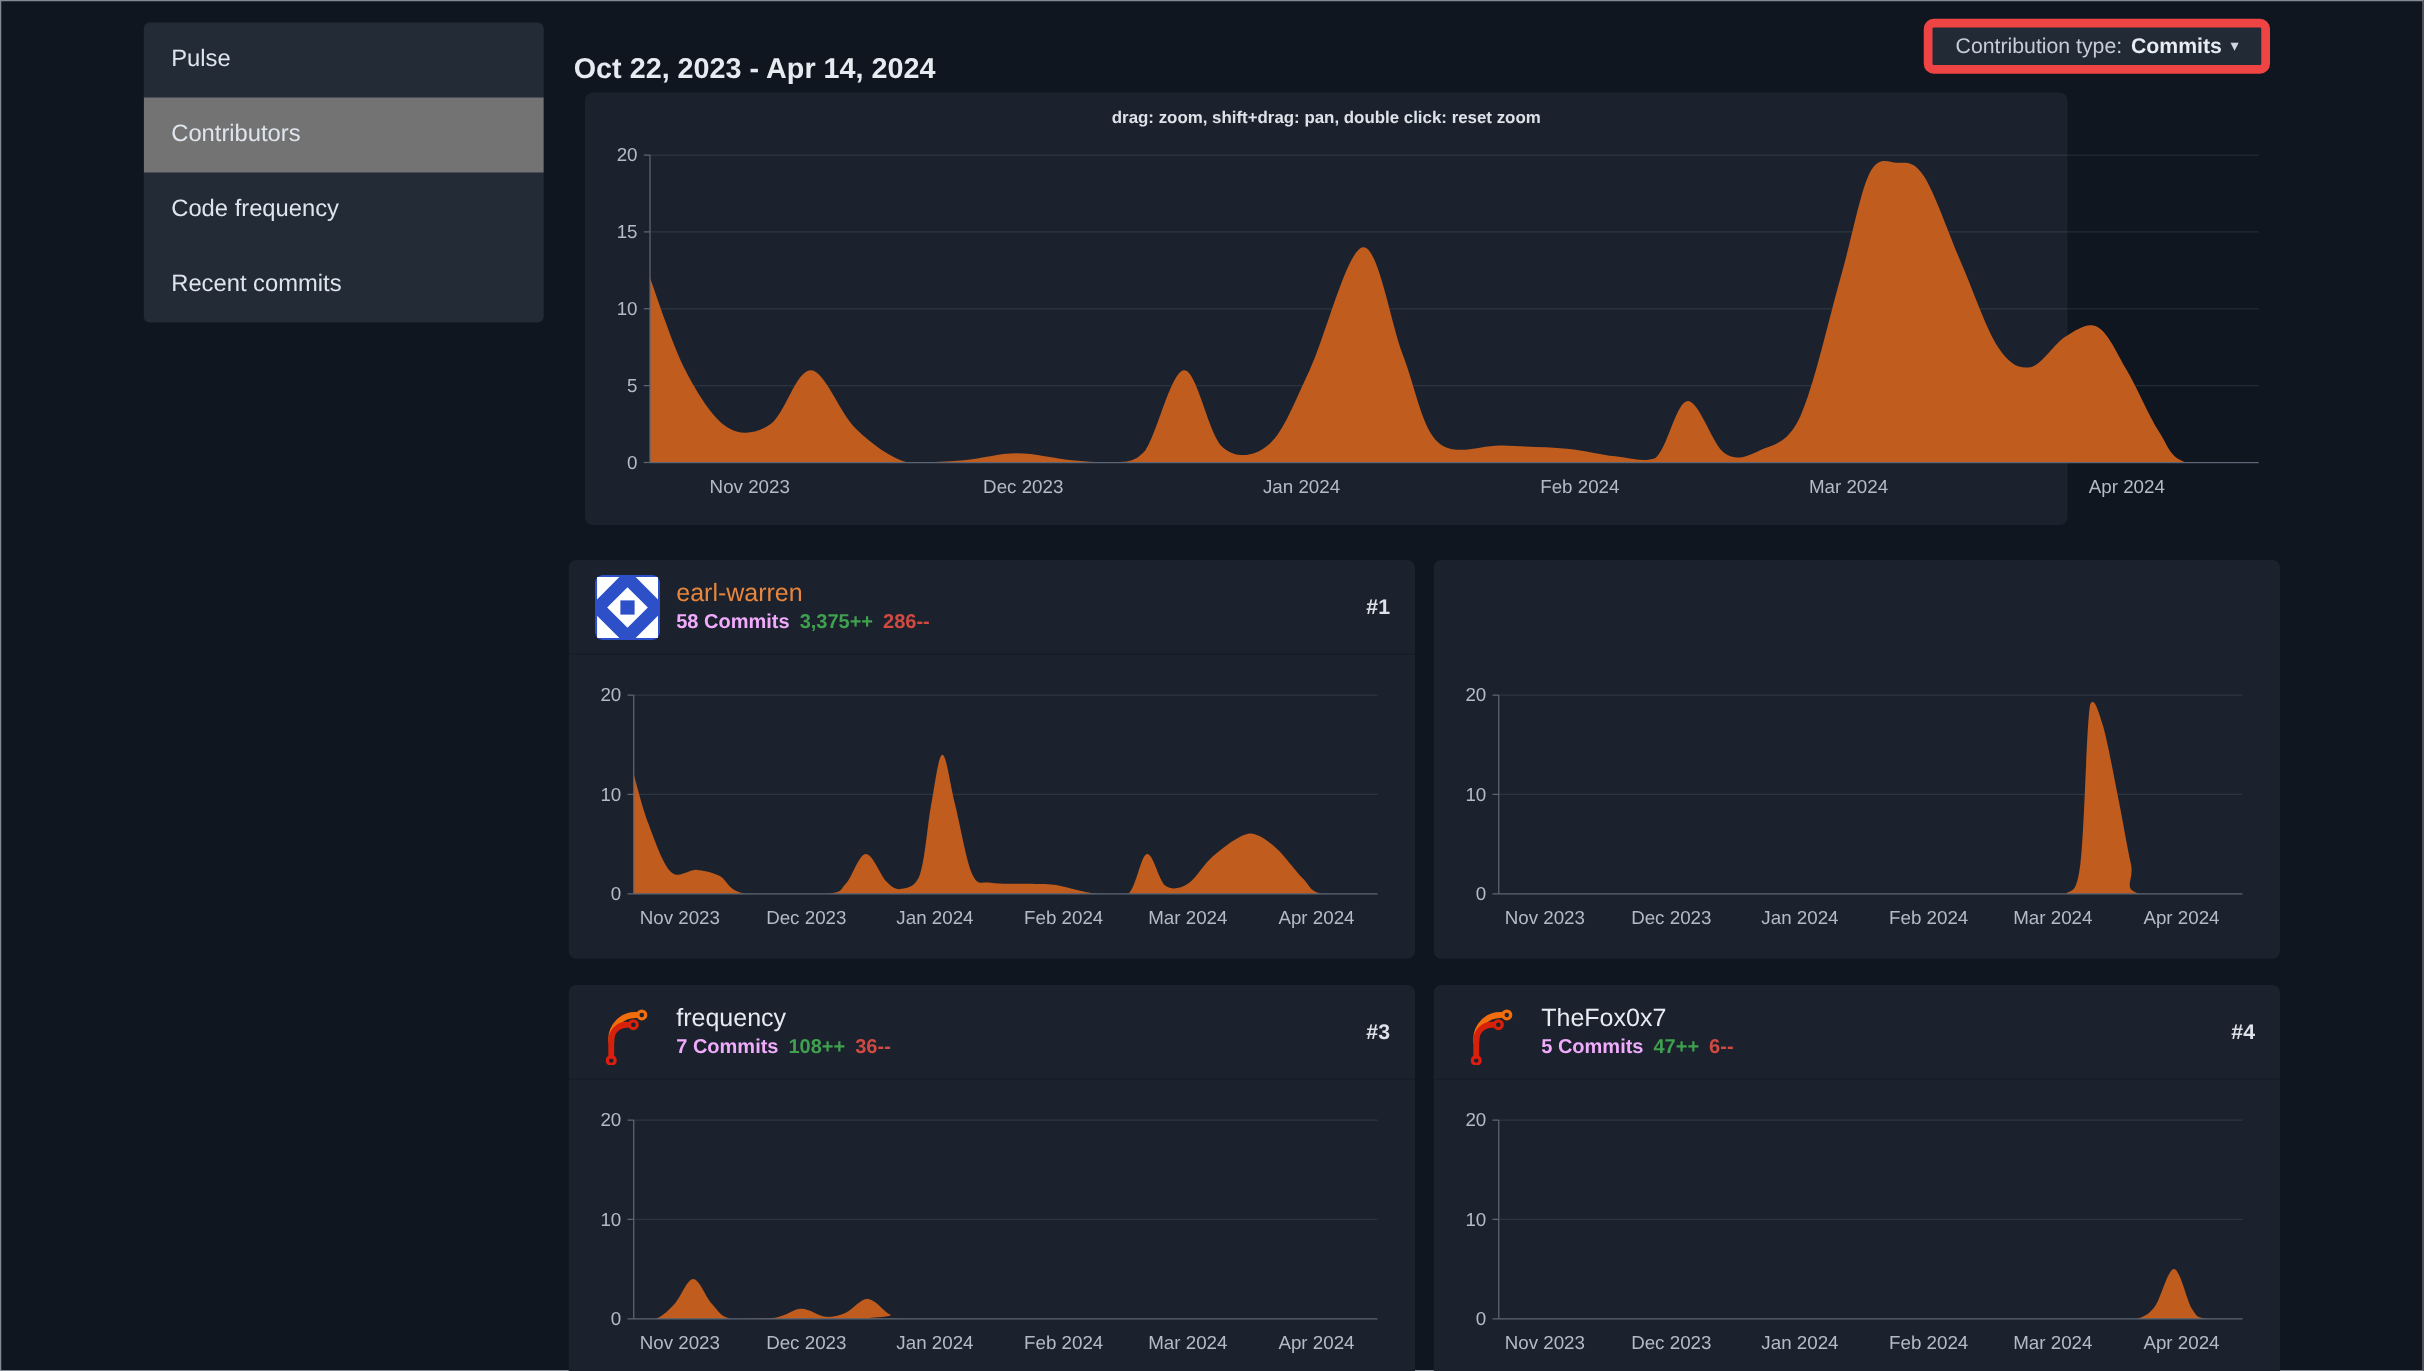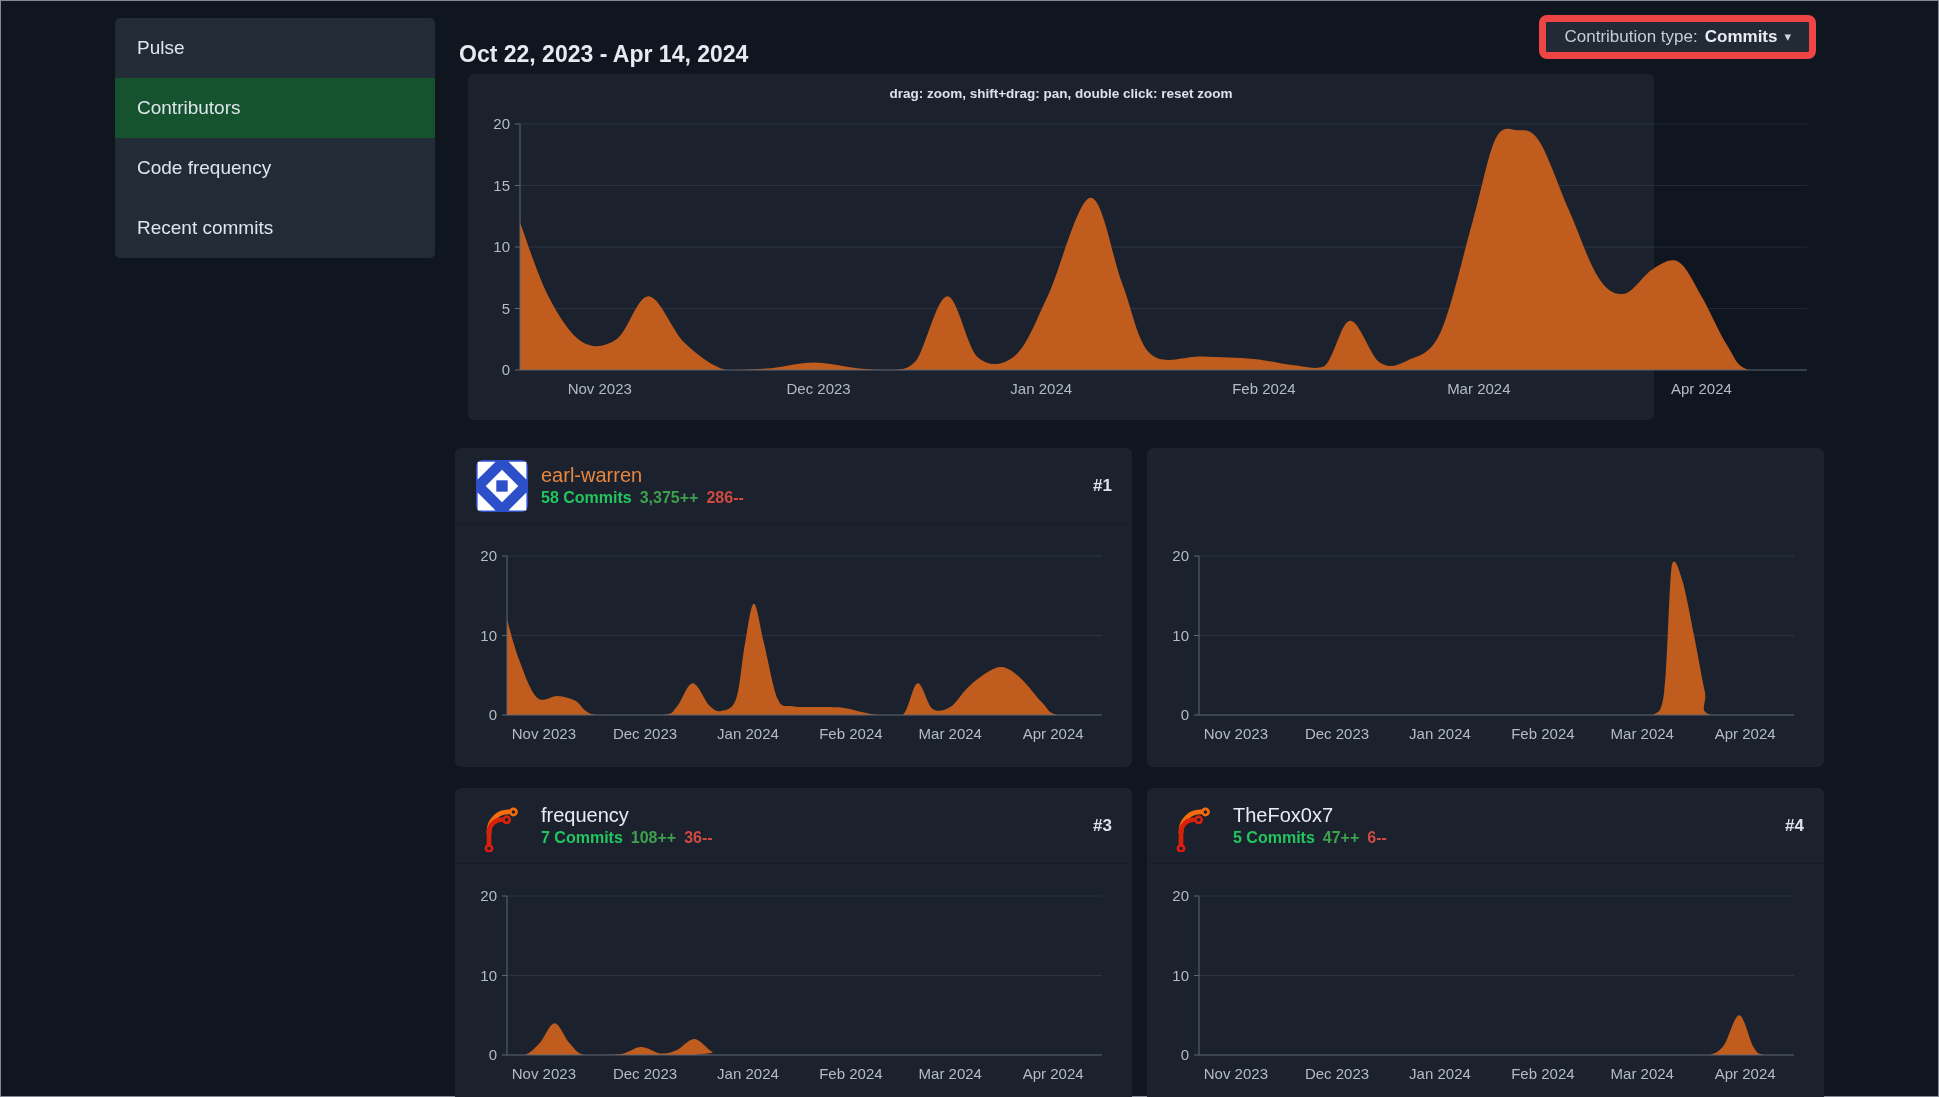--- a/index.html
+++ b/index.html
@@ -12,21 +12,21 @@
   }
   
   .sidebar-menu{
     position:absolute;left:115px;top:18px;width:320px;
     background:#232b37;border-radius:5px;overflow:hidden;
   }
   .side-item{
     height:60px;display:flex;align-items:center;padding:0 22px;
     font-size:19px;color:#dfe5ec;cursor:pointer;
   }
-  .side-item.active{background:#14532d;}
+  .side-item.active{background:#737373;}
   
   .header-date{
     position:absolute;left:459px;top:22px;
     font-size:23px;color:#e6ebf1;
   }
   .type-btn{
     position:absolute;right:123px;top:15px;height:44px;
     display:flex;align-items:center;gap:7px;padding:0 18px;
     background:#222a36;border:7px solid #ef4444;border-radius:8px;
     font-size:17px;color:#c6cdd7;cursor:pointer;
@@ -49,21 +49,21 @@
   #card3{left:1147px;top:788px;}
   .card-header{
     height:76px;display:flex;align-items:center;
     padding:0 20px 0 21px;border-bottom:1px solid #171d27;
   }
   .avatar{width:52px;height:52px;border-radius:6px;overflow:hidden;flex:0 0 52px;}
   .avatar svg{width:52px;height:52px;display:block;}
   .who{margin-left:13px;display:flex;flex-direction:column;gap:3px;}
   .name{font-size:20px;color:#e7ecf2;text-decoration:none;line-height:1.1;}
   .stats{font-size:16px;font-weight:700;display:flex;gap:8px;}
-  .stats .commits{color:#22c55e;}
+  .stats .commits{color:#f0abfc;}
   .rank{margin-left:auto;font-size:17px;font-weight:700;color:#dde2e9;}
   .mini-chart{position:absolute;left:8px;right:8px;top:78px;bottom:4px;}
   
   svg text{font-family:"Liberation Sans",sans-serif;}
 </style>
 </head>
 <body>
 
 <div class="app">
 

